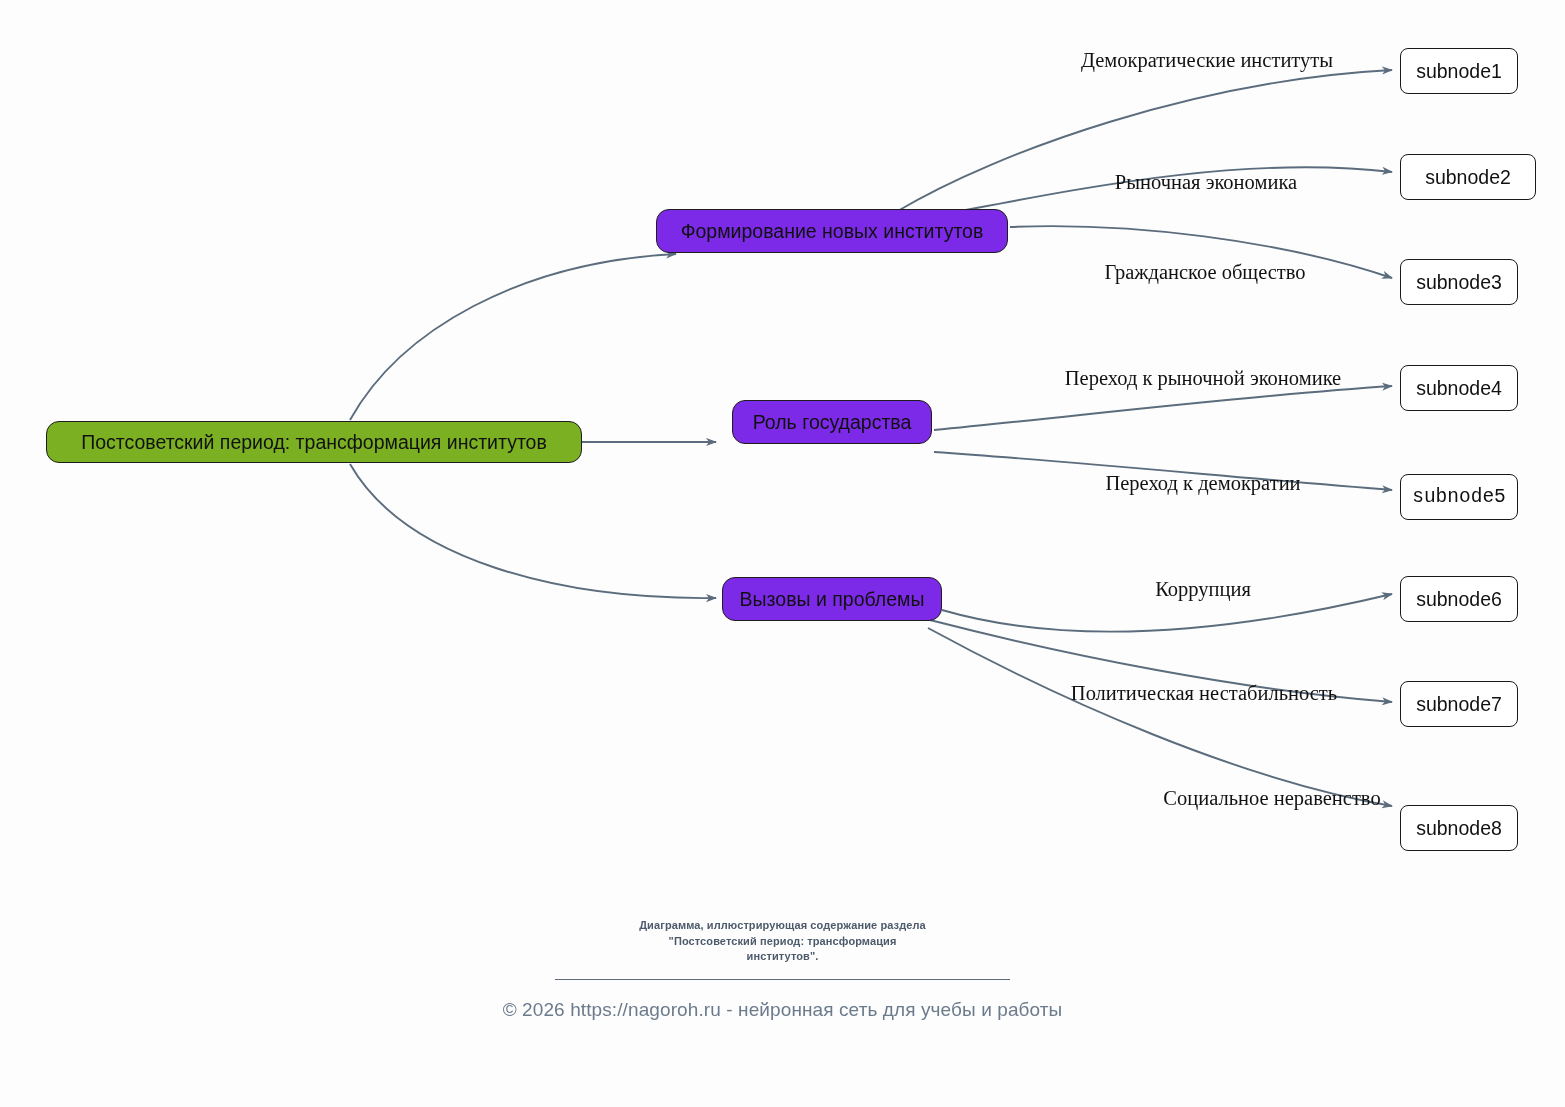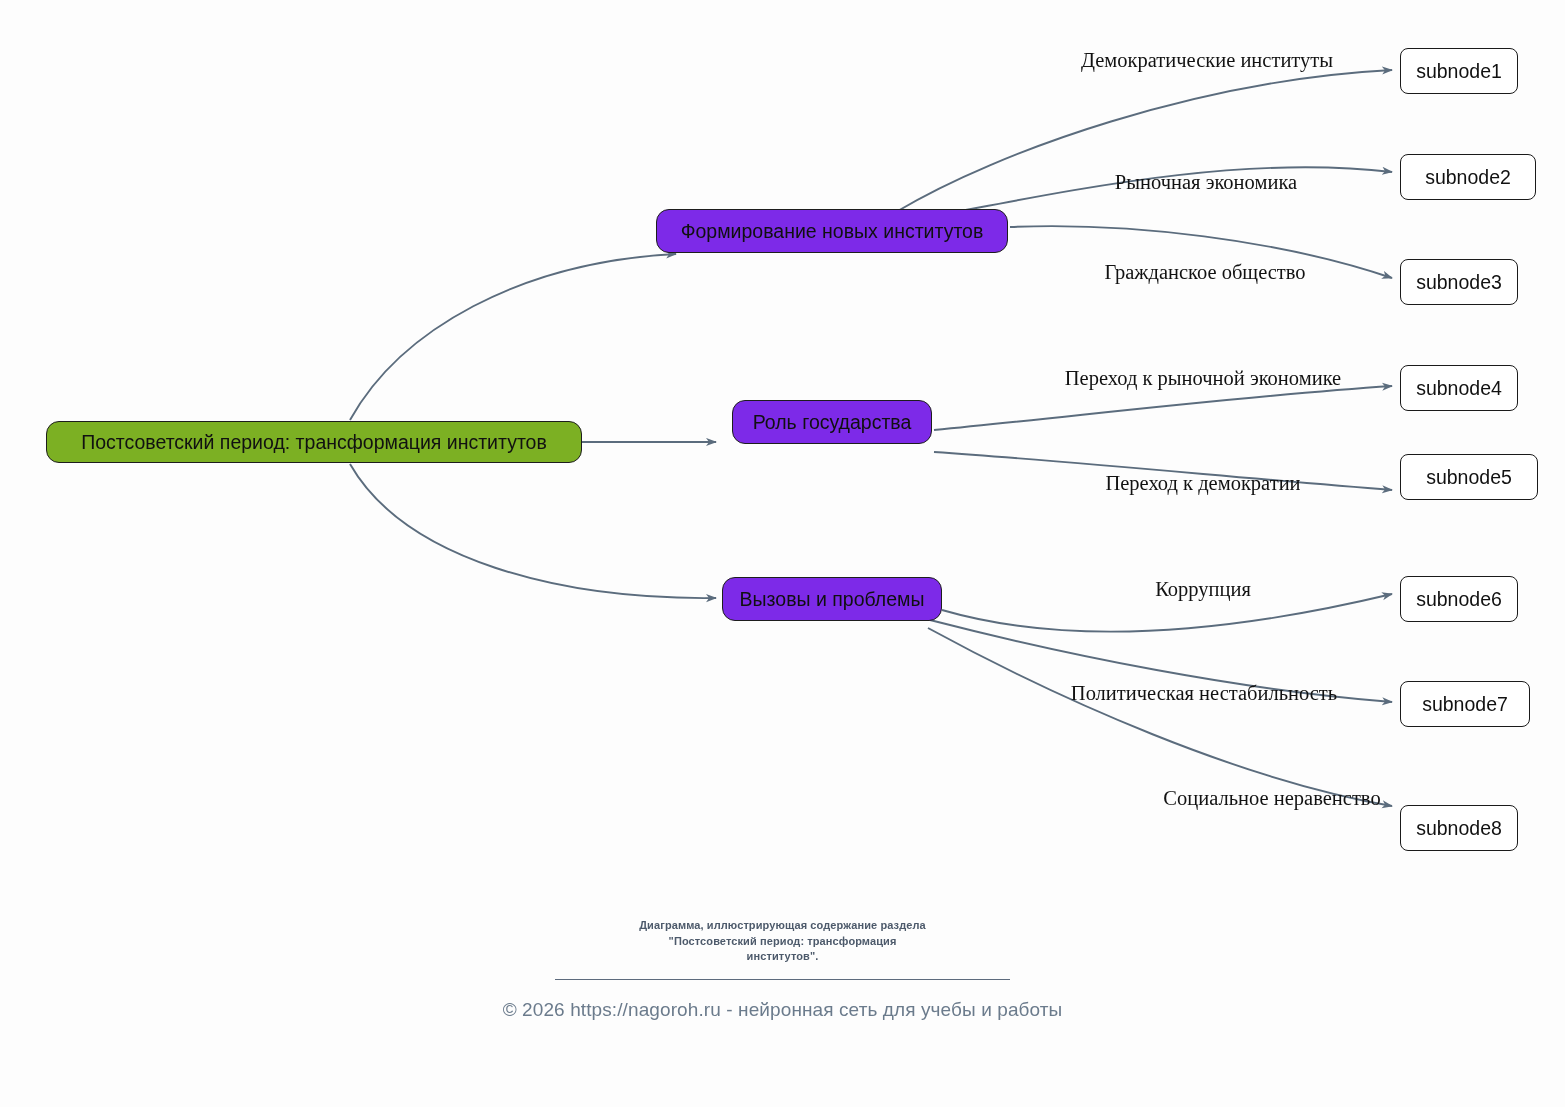--- a/index.html
+++ b/index.html
@@ -141,27 +141,27 @@
   </div>
   <div class="node node-leaf" style="left:1400px; top:154px; width:136px; height:46px;">
     <span>subnode2</span>
   </div>
   <div class="node node-leaf" style="left:1400px; top:259px; width:118px; height:46px;">
     <span>subnode3</span>
   </div>
   <div class="node node-leaf" style="left:1400px; top:365px; width:118px; height:46px;">
     <span>subnode4</span>
   </div>
-  <div class="node node-leaf" style="left:1400px; top:454px; width:138px; height:46px;">
+  <div class="node node-leaf" style="left:1400px; top:474px; width:118px; height:46px;font-family:Liberation Mono, monospace;">
     <span>subnode5</span>
   </div>
   <div class="node node-leaf" style="left:1400px; top:576px; width:118px; height:46px;">
     <span>subnode6</span>
   </div>
-  <div class="node node-leaf" style="left:1400px; top:681px; width:130px; height:46px;">
+  <div class="node node-leaf" style="left:1400px; top:681px; width:118px; height:46px;">
     <span>subnode7</span>
   </div>
   <div class="node node-leaf" style="left:1400px; top:805px; width:118px; height:46px;">
     <span>subnode8</span>
   </div>
 
   <div class="edge-label" style="left:1207px; top:60px;">Демократические институты</div>
   <div class="edge-label" style="left:1206px; top:167px;margin-top:15px;">Рыночная экономика</div>
   <div class="edge-label" style="left:1205px; top:272px;">Гражданское общество</div>
   <div class="edge-label" style="left:1203px; top:378px;">Переход к рыночной экономике</div>

